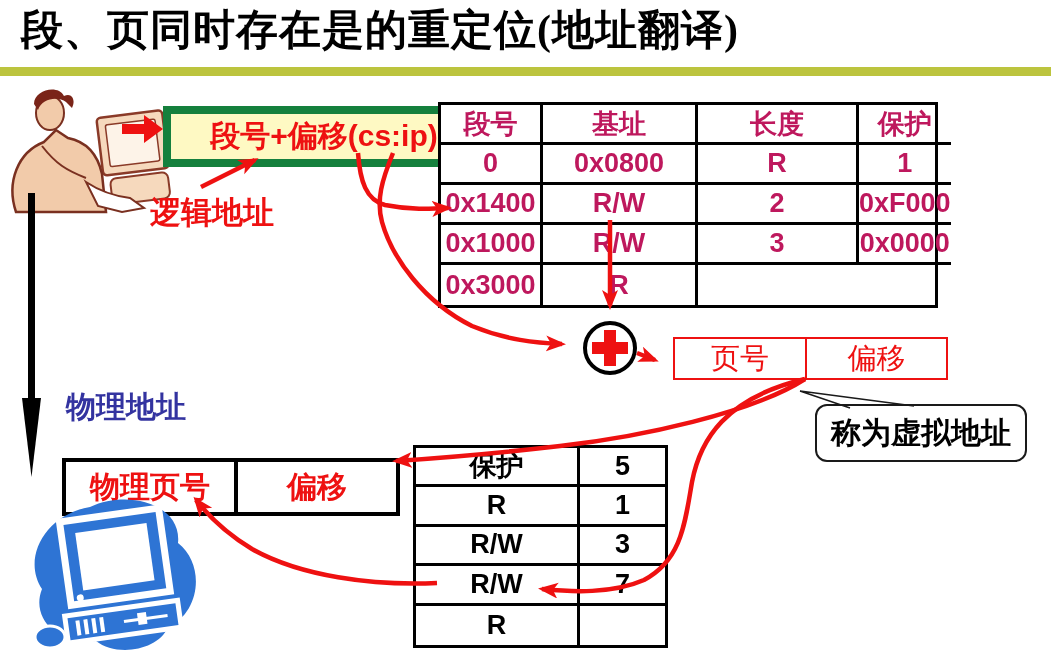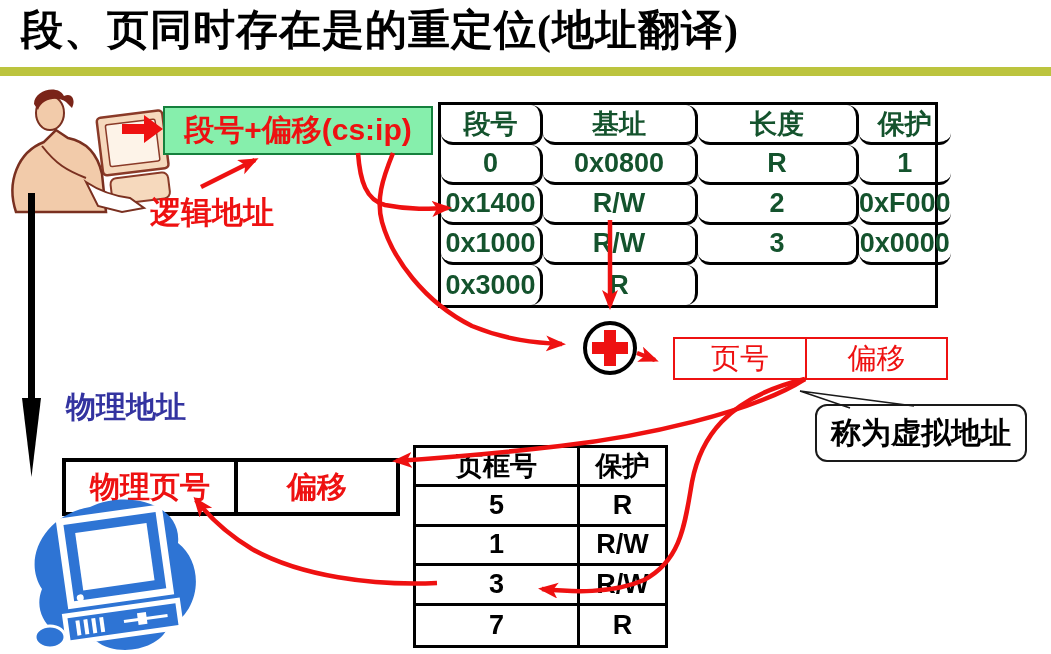--- a/index.html
+++ b/index.html
@@ -10,35 +10,35 @@
   
   .title{
     position:absolute;left:14px;top:2px;width:1020px;
     font-family:"Liberation Serif","DejaVu Serif",serif;
     font-weight:bold;font-size:42px;color:#000;letter-spacing:1px;white-space:nowrap;margin-left:7px;
   }
   .title-rule{position:absolute;left:0;top:67px;width:1051px;height:9px;background:#bcc43e;}
   
   .csip-box{
     position:absolute;left:163px;top:106px;width:266px;height:45px;
-    border:2px solid #15803d;display:flex;align-items:center;justify-content:center;
-    color:#ee1111;font-weight:bold;font-size:30px;white-space:nowrap;background:#86efac;
+    border:8px solid #15803d;display:flex;align-items:center;justify-content:center;
+    color:#ee1111;font-weight:bold;font-size:30px;white-space:nowrap;background:#fef9c3;padding-left:20px;
   }
   .logical-label{position:absolute;left:150px;top:192px;color:#ee1111;font-weight:bold;font-size:31px;}
   .physical-label{position:absolute;left:66px;top:387px;color:#3333a0;font-weight:bold;font-size:30px;}
   
   .seg-table{
     position:absolute;left:438px;top:102px;width:500px;height:206px;box-sizing:border-box;
     display:grid;grid-template-columns:102px 155px 161px 1fr;grid-template-rows:repeat(5,1fr);
     border:3px solid #000;background:#fff;
   }
   .seg-table>div{
     border-right:3px solid #000;border-bottom:3px solid #000;
     display:flex;align-items:center;justify-content:center;
-    font-weight:bold;font-size:27px;color:#14532d;border-radius:12px;
+    font-weight:bold;font-size:27px;color:#be185d;
   }
   .seg-table>div:nth-child(4n){border-right:none;}
   .seg-table>div:nth-child(n+17){border-bottom:none;}
   
   .page-table{
     position:absolute;left:413px;top:445px;width:255px;height:203px;box-sizing:border-box;
     display:grid;grid-template-columns:164px 1fr;grid-template-rows:repeat(5,1fr);
     border:3px solid #000;background:#fff;
   }
   .page-table>div{
@@ -124,21 +124,20 @@
   <div class="callout">称为虚拟地址</div>
 
   <div class="physical-label">物理地址</div>
 
   <div class="paddr-box">
     <div>物理页号</div>
     <div>偏移</div>
   </div>
 
   <div class="page-table">
-    <div>页框号</div>
     <div>保护</div>
     <div>5</div>
     <div>R</div>
     <div>1</div>
     <div>R/W</div>
     <div>3</div>
     <div>R/W</div>
     <div>7</div>
     <div>R</div>
   </div>

